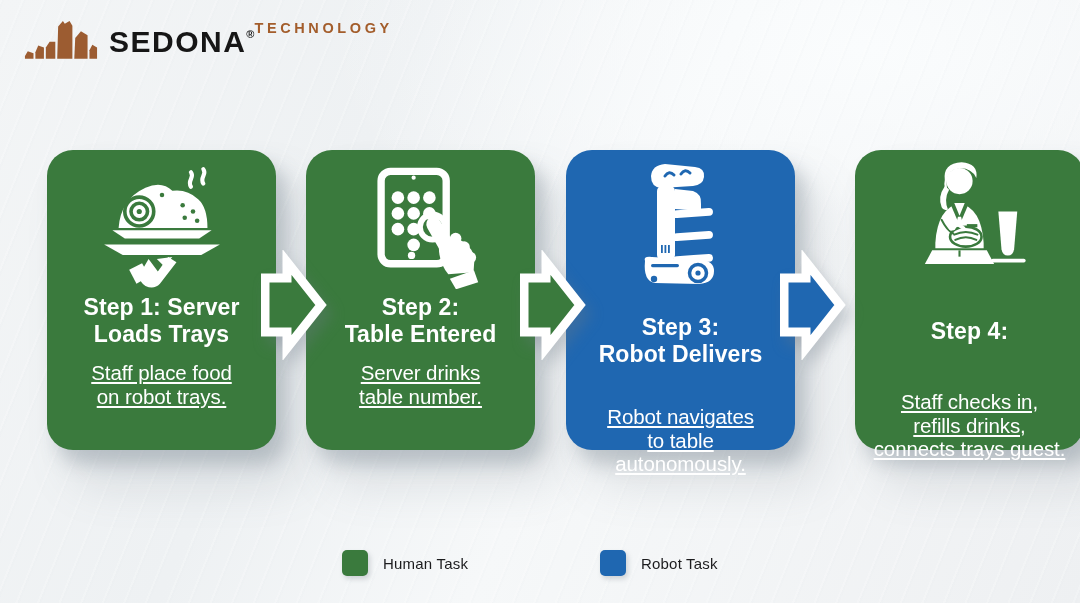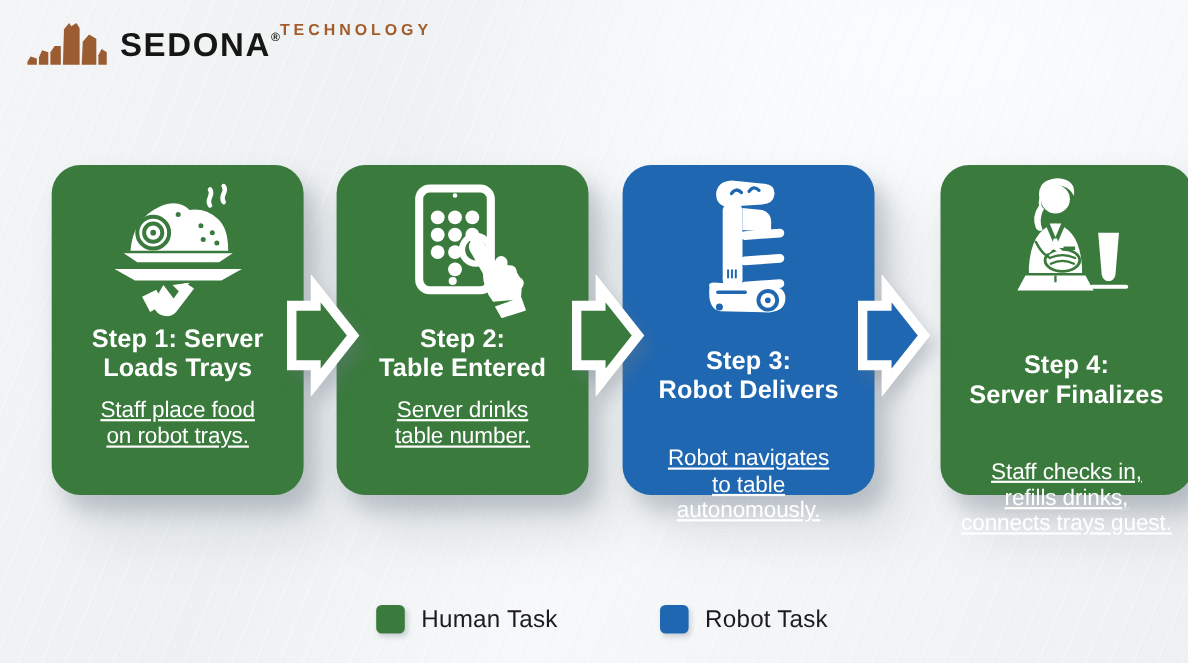--- a/index.html
+++ b/index.html
@@ -37,21 +37,21 @@
   .card-desc span{display:block;}
 
   
   .arrow{position:absolute;top:250px;width:80px;height:110px;filter:drop-shadow(6px 9px 7px rgba(110,122,134,.32));}
   .arrow.a1{left:261px;} .arrow.a2{left:520px;} .arrow.a3{left:780px;}
 
   
   .legend-item{position:absolute;top:550px;display:flex;align-items:center;gap:15px;}
   .legend-item.l1{left:342px;} .legend-item.l2{left:600px;}
   .legend-swatch{width:26px;height:26px;border-radius:5px;box-shadow:2px 3px 5px rgba(120,130,140,.3);}
-  .legend-label{font-size:22px;color:#1c1c1e;letter-spacing:.2px;}
+  .legend-label{font-size:15px;color:#1c1c1e;letter-spacing:.2px;}
 </style>
 </head>
 <body>
 
 <div class="stage">
 
   <div class="logo">
     <svg class="logo-rocks" viewBox="0 0 78 50">
       <g fill="#9c5c31">
         <polygon points="1,47 10,47 10,41 4,39 1,44"></polygon>
@@ -203,21 +203,20 @@
         <path d="M42,58 L54,66" stroke="#ffffff" stroke-width="3.5" stroke-linecap="round"></path>
         <circle cx="43" cy="64" r="4" fill="#ffffff"></circle>
         <path fill="#ffffff" d="M24,87 L76,87 L83,100 L17,100 Z"></path>
         <path d="M50,87 L50,93" stroke-width="2" stroke="#3a7a3d"></path>
         <path fill="#ffffff" d="M87,50 L105,50 L102,86 Q101,92 96,92 Q91,92 90,86 Z"></path>
         <rect x="80" y="95" width="33" height="3.5" rx="1.75" fill="#ffffff"></rect>
       </svg>
     </div>
     <div class="card-title">
       <span style="display:block">Step 4:</span>
-      <span style="display:block">Server Finalizes</span>
     </div>
     <div class="card-desc">
       <span>Staff checks in,</span>
       <span>refills drinks,</span>
       <span>connects trays guest.</span>
     </div>
   </div>
 
   <svg class="arrow a1" viewBox="0 0 80 110">
     <polygon points="4,28 26,28 26,12 60,55 26,98 26,82 4,82" stroke="#ffffff" stroke-width="9" stroke-linejoin="miter" fill="#3a7a3d"></polygon>

